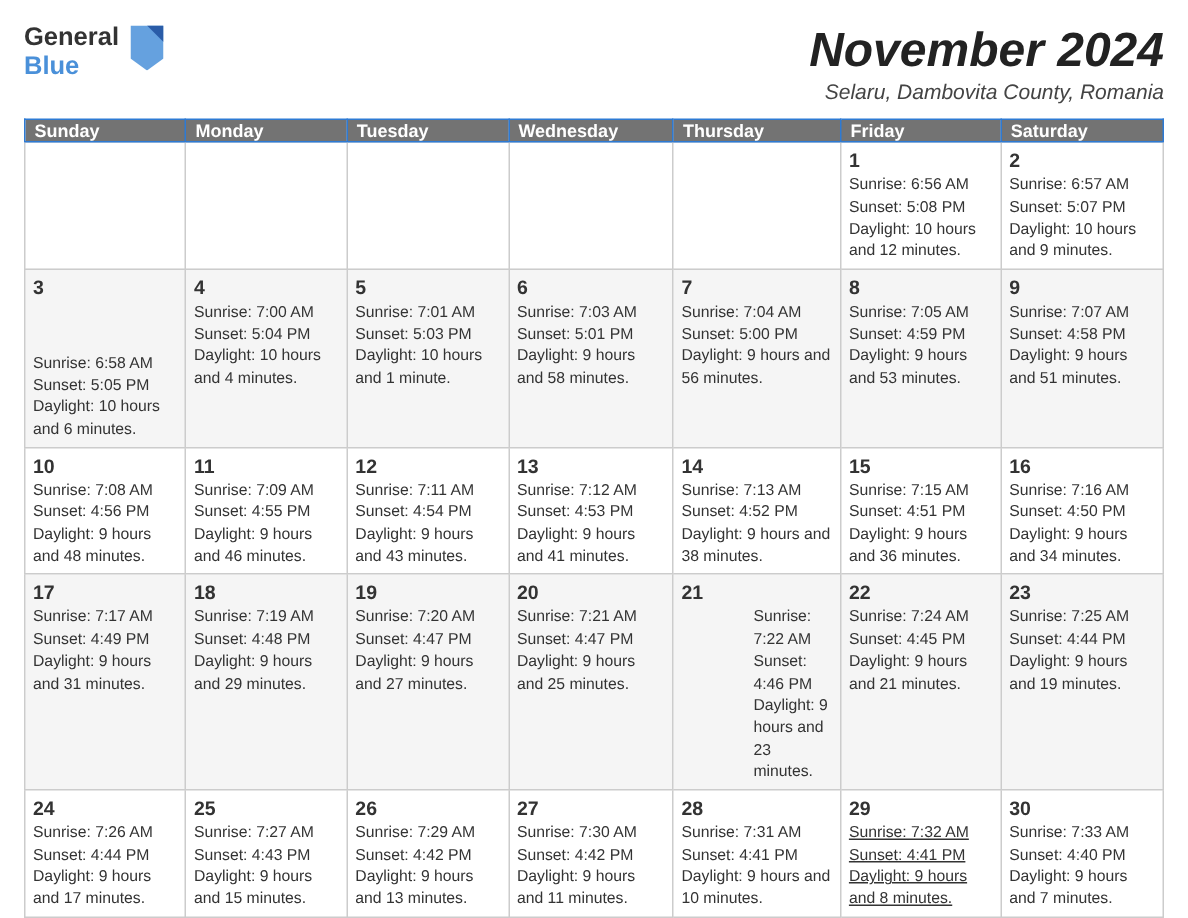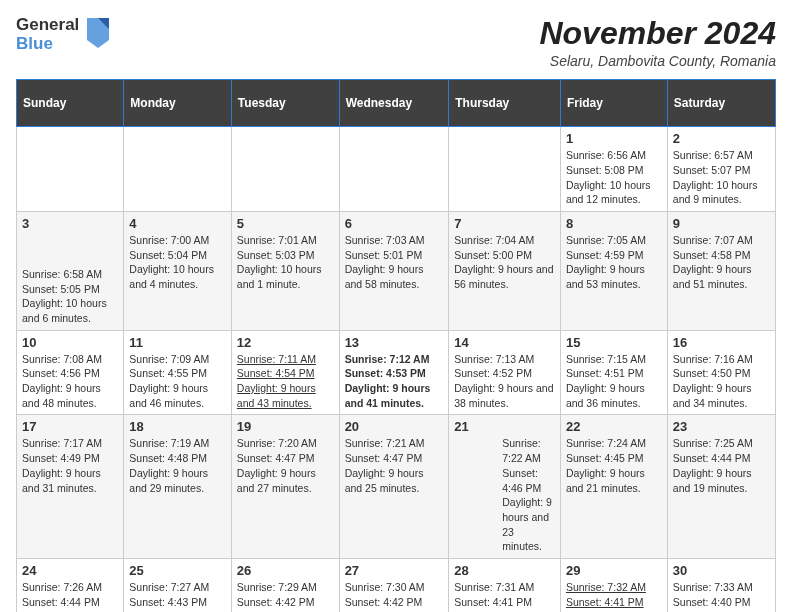--- a/index.html
+++ b/index.html
@@ -35,24 +35,24 @@
       font-size: 14px;
       color: #444;
       margin-top: 2px;
     }
     .calendar-table {
       width: 100%;
       border-collapse: collapse;
       font-size: 11px;
     }
     .calendar-table thead th {
-      background-color: #404040;
+      background-color: #737373;
       color: #fff;
       text-align: left;
-      padding: 16px 6px;
+      padding: 0 6px;
       font-size: 12px;
       font-weight: bold;
       border: 1px solid #2d7ad4;
     }
     .calendar-table tbody td {
       border: 1px solid #ccc;
       vertical-align: top;
       padding: 4px 5px;
       min-height: 80px;
       width: 113px;
@@ -183,27 +183,27 @@
 Daylight: 9 hours and 48 minutes.</div>
         </td>
         <td>
           <span class="day-number">11</span>
           <div class="day-info" style="white-space: pre-line;">Sunrise: 7:09 AM
 Sunset: 4:55 PM
 Daylight: 9 hours and 46 minutes.</div>
         </td>
         <td>
           <span class="day-number">12</span>
-          <div class="day-info" style="white-space: pre-line; text-decoration: underline;">Sunrise: 7:11 AM
+          <div class="day-info" style="white-space: pre-line;">Sunrise: 7:11 AM
 Sunset: 4:54 PM
 Daylight: 9 hours and 43 minutes.</div>
         </td>
         <td>
           <span class="day-number">13</span>
-          <div class="day-info" style="white-space: pre-line; font-weight: bold;">Sunrise: 7:12 AM
+          <div class="day-info" style="white-space: pre-line;">Sunrise: 7:12 AM
 Sunset: 4:53 PM
 Daylight: 9 hours and 41 minutes.</div>
         </td>
         <td>
           <span class="day-number">14</span>
           <div class="day-info" style="white-space: pre-line;">Sunrise: 7:13 AM
 Sunset: 4:52 PM
 Daylight: 9 hours and 38 minutes.</div>
         </td>
         <td>

